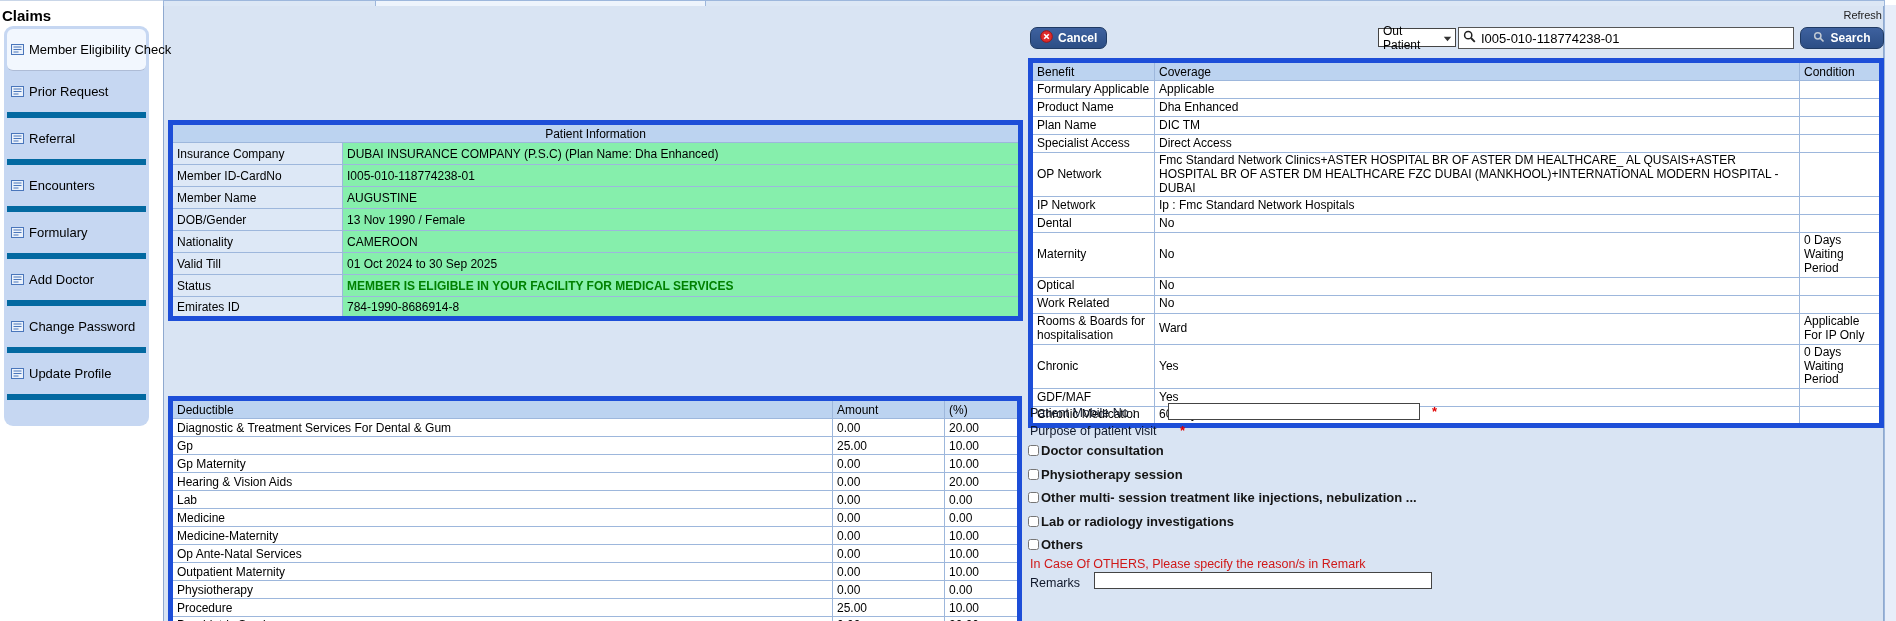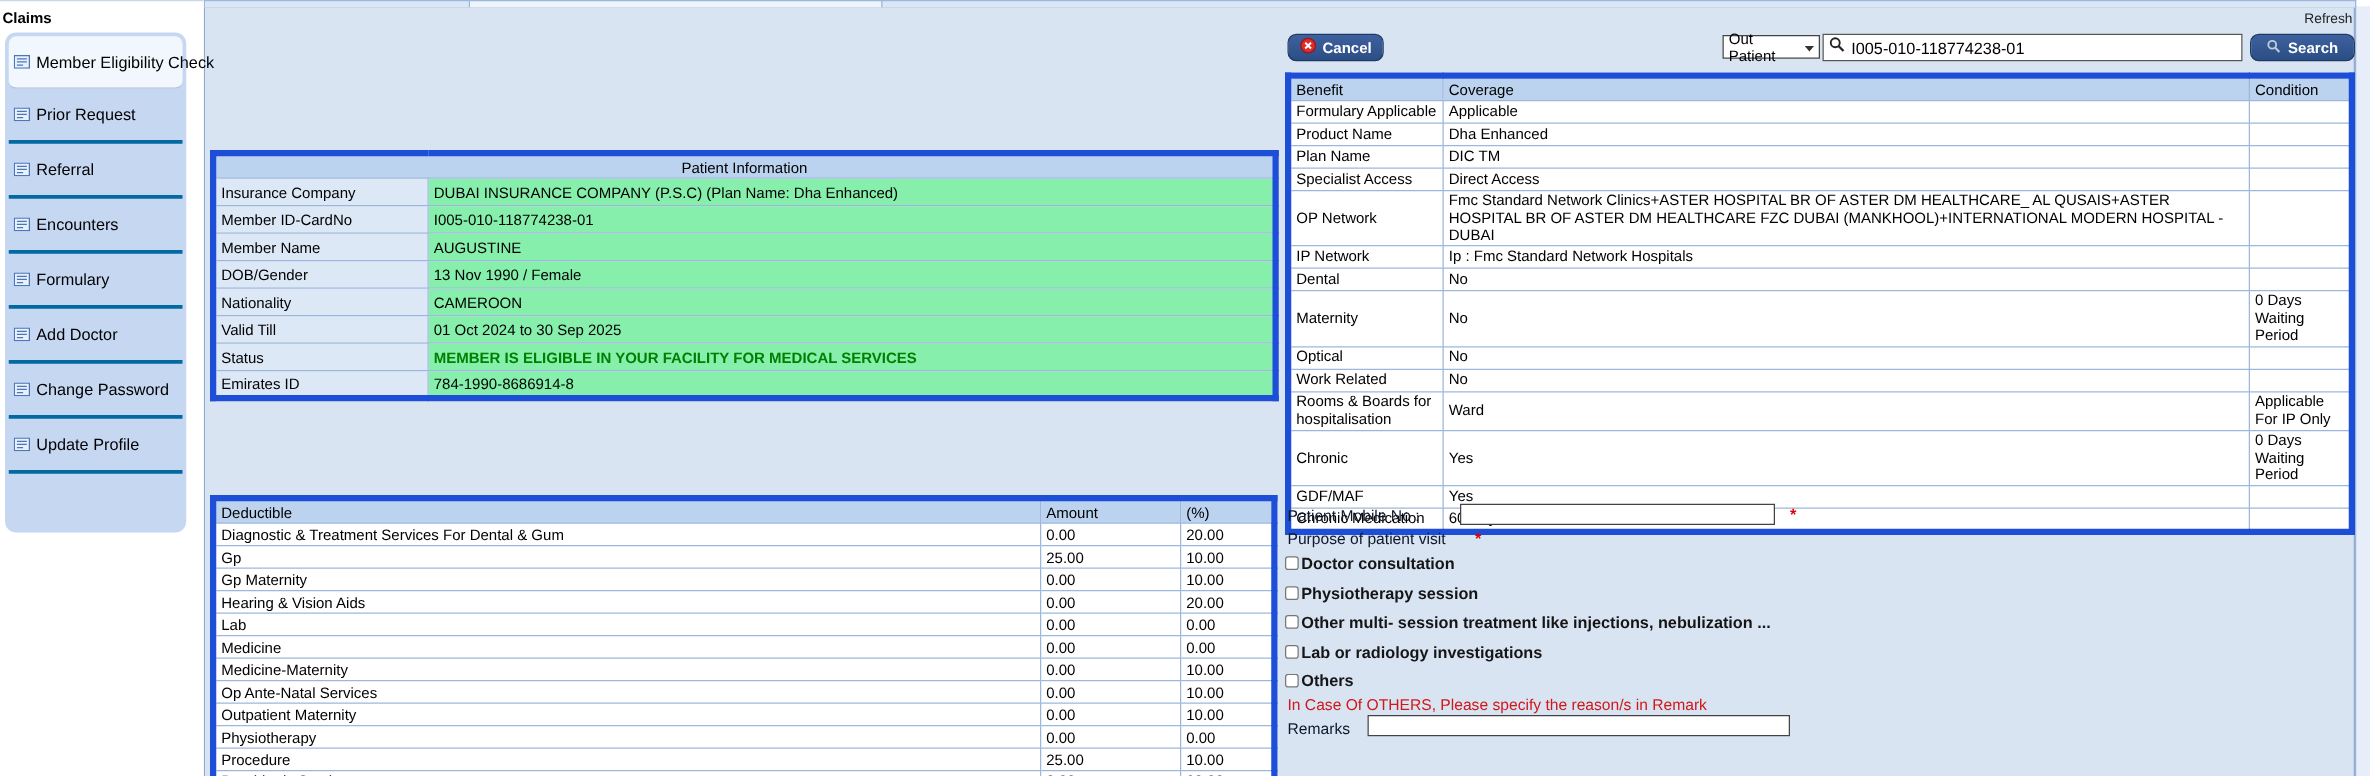--- a/index.html
+++ b/index.html
@@ -6,25 +6,25 @@
   #page{position:relative;width:1896px;height:621px;background:#ffffff;overflow:hidden;
         font-family:"Liberation Sans",sans-serif;color:#000;}
 
   
   .top-strip{position:absolute;left:163px;top:0;width:1725px;height:5px;}
   .tab-seg{position:absolute;top:0;height:5px;border:1px solid #9db7dc;border-bottom:none;background:#dce7f5;}
   .tab-seg.active{background:#eef4fc;}
 
   
   .left-rail{position:absolute;left:0;top:0;width:163px;height:621px;background:#fff;border-top:1px solid #c9d6e8;}
-  .claims-title{position:absolute;left:2px;top:6px;font-size:12px;font-weight:bold;}
+  .claims-title{position:absolute;left:2px;top:6px;font-size:15px;font-weight:bold;}
   .side-panel{position:absolute;left:4px;top:25px;width:145px;height:400px;background:#c6d7f2;
               border-radius:9px;padding-top:3px;box-sizing:border-box;}
   .side-item{height:41px;margin:0 3px;display:flex;align-items:center;gap:5px;padding-left:4px;
-             border-bottom:3px solid #0369a1;font-size:13px;cursor:pointer;}
+             border-bottom:6px solid #0369a1;font-size:13px;cursor:pointer;}
   .side-item.selected{background:#f2f7fe;border-radius:6px;border-bottom:1px solid #aebcd6;}
   .side-item .icon{flex:0 0 auto;display:inline-flex;}
   .side-item span.lbl{white-space:nowrap;}
 
   
   .content-bg{position:absolute;left:163px;top:5px;width:1721px;height:616px;background:#d9e4f3;
               border:1px solid #8fa9cf;border-bottom:none;box-sizing:border-box;}
   .right-strip{position:absolute;left:1884px;top:5px;width:12px;height:616px;background:#e7eefa;border-left:1px solid #9db7dc;box-sizing:border-box;}
   .refresh-link{position:absolute;top:9px;right:14px;font-size:11px;color:#222;cursor:pointer;}
 

